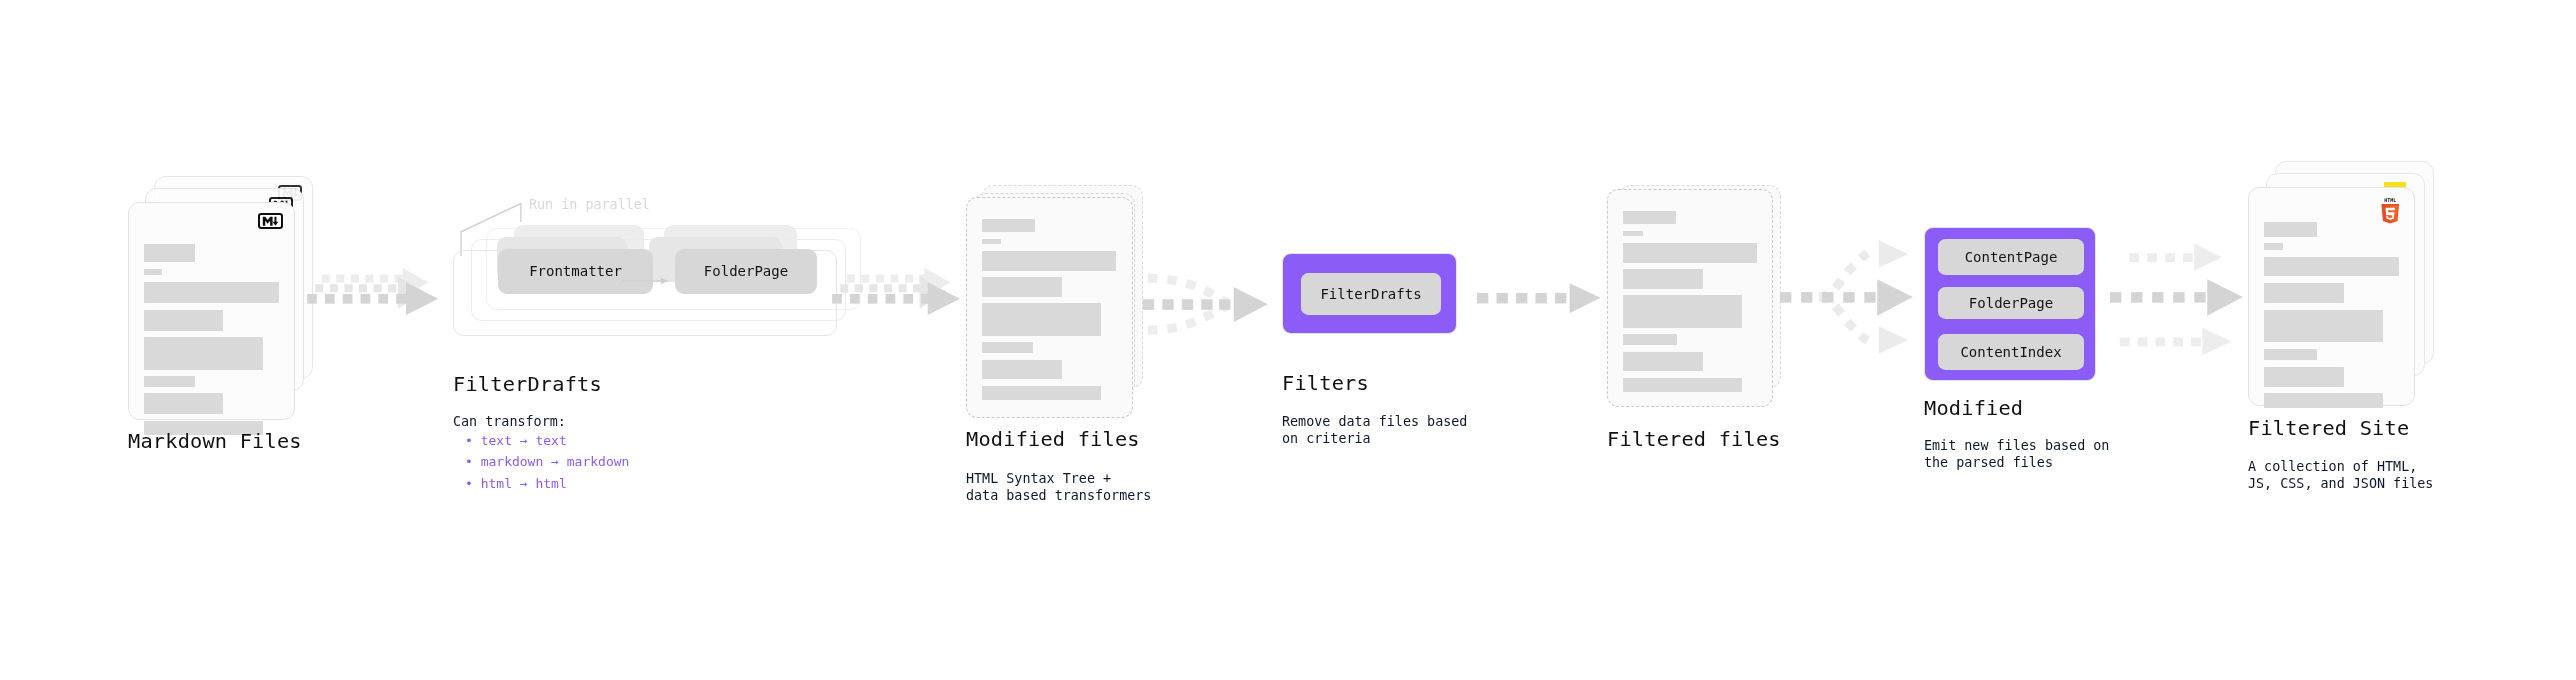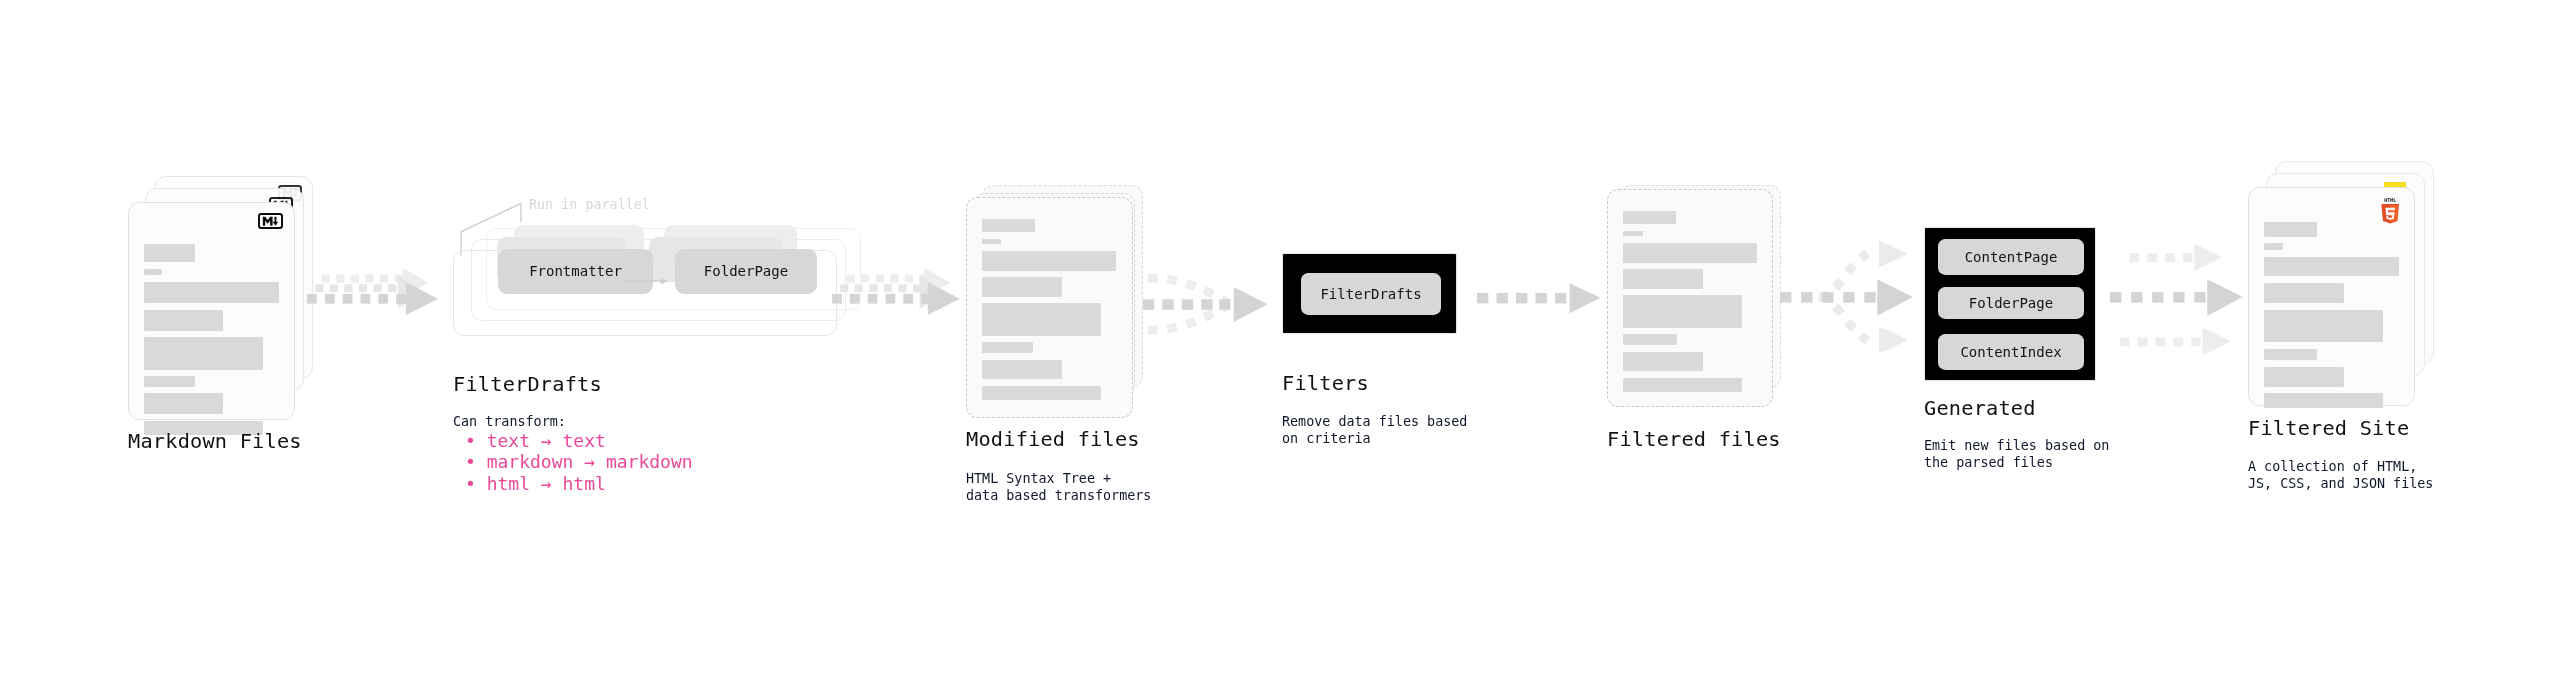--- a/index.html
+++ b/index.html
@@ -88,38 +88,38 @@
   .parallel-note{
     position:absolute;
     font-size:13.4px;
     color:#d8d8d8;
     white-space:nowrap;
   }
 
   
   .boxgroup{
     position:absolute;
-    border-radius:2px;
+    border-radius:9px;
     border:1.3px solid #e4e4e4;
-    background:#000000;
+    background:#8b5cf6;
     box-sizing:border-box;
   }
   .chip{
     position:absolute;
     background:#d7d7d7;
     border-radius:7.3px;
     display:flex;align-items:center;justify-content:center;
     font-size:14px;color:#141414;white-space:nowrap;
   }
 
   
   .arrowlayer{position:absolute;pointer-events:none;}
   .arrowlayer svg{display:block;overflow:visible;}
 
-  .bullets{position:absolute;font-size:18px;line-height:18px;color:#ec4899;white-space:pre;}
+  .bullets{position:absolute;font-size:13px;line-height:18px;color:#8b5cf6;white-space:pre;}
 </style>
 </head>
 <body>
 
 <div class="stage">
 
   <div class="node">
 
     <div class="doccard ghost" style="left:154px;top:176px;width:159px;height:203px;opacity:.85;">
       <div class="badge md-badge" style="right:9.8px;top:8.1px;">
@@ -368,21 +368,21 @@
       </g>
     </svg>
   </div>
 
   <div class="node">
     <div class="boxgroup" style="left:1924px;top:227px;width:172px;height:154px;">
       <div class="chip" style="left:13px;top:11.4px;width:146px;height:36px;">ContentPage</div>
       <div class="chip" style="left:13px;top:59px;width:146px;height:32px;">FolderPage</div>
       <div class="chip" style="left:13px;top:106px;width:146px;height:36px;">ContentIndex</div>
     </div>
-    <div class="title" style="left:1924px;top:396px;">Generated</div>
+    <div class="title" style="left:1924px;top:396px;">Modified</div>
     <div class="subtitle" style="left:1924px;top:437px;">Emit new files based on
 the parsed files</div>
   </div>
 
   <div class="arrowlayer" style="left:2110px;top:232px;">
     <svg width="154" height="130" viewBox="0 0 190 160">
       <g fill="#ededed">
         <rect x="24" y="26" width="12" height="11"></rect>
           <rect x="46" y="26" width="12" height="11"></rect>
         <rect x="68" y="26" width="12" height="11"></rect>

